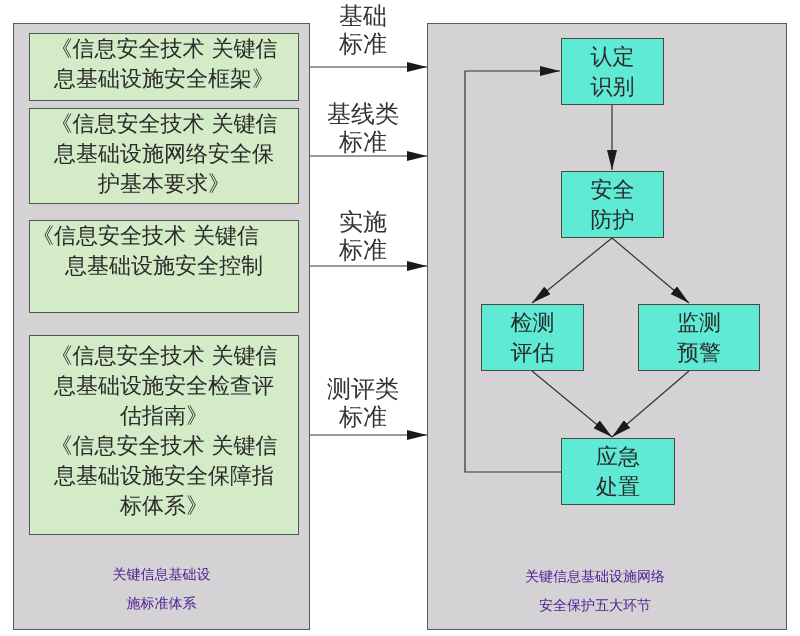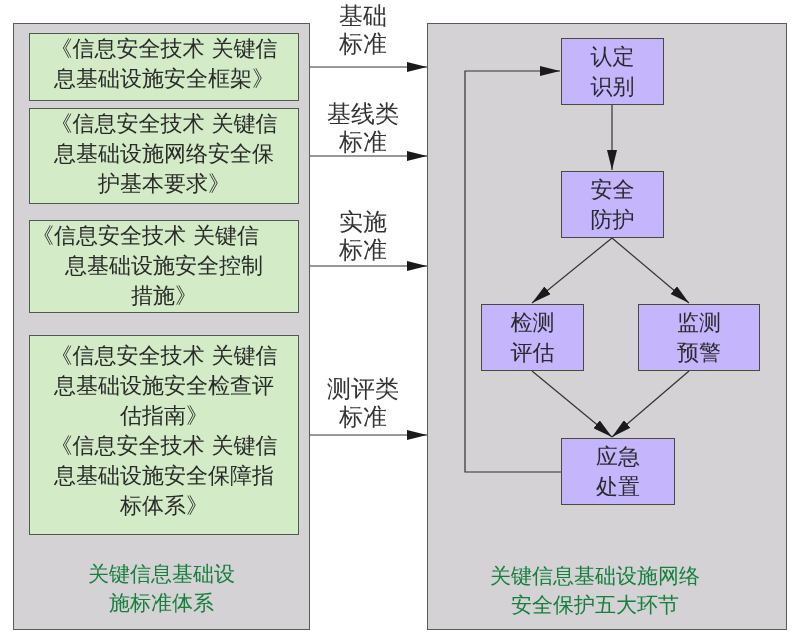--- a/index.html
+++ b/index.html
@@ -4,22 +4,22 @@
 <style>
   html, body { margin:0; padding:0; background:#ffffff; }
   body { width:800px; height:636px; position:relative; overflow:hidden;
          font-family:"DejaVu Sans", sans-serif; color:#222; }
   .panel { position:absolute; background:#d4d2d4; border:1.5px solid #5a5a5a; box-sizing:border-box; }
   #left-panel { left:13px; top:23px; width:297px; height:607px; }
   #right-panel { left:427px; top:23px; width:360px; height:607px; }
   .std { position:absolute; background:#d3ebc6; border:1.5px solid #4d5a4d; box-sizing:border-box;
          font-size:22px; line-height:30px; text-align:center; color:#2a2a2a; padding:0 2px; letter-spacing:0; }
   .std div { white-space:nowrap; }
-  .panel-caption { position:absolute; font-size:21px; line-height:29px; text-align:center; color:#15803d; }
-  .node { position:absolute; background:#c4b5fd; border:1.5px solid #4a4a3a; box-sizing:border-box;
+  .panel-caption { position:absolute; font-size:14px; line-height:29px; text-align:center; color:#4c1d95; }
+  .node { position:absolute; background:#5eead4; border:1.5px solid #4a4a3a; box-sizing:border-box;
           font-size:22px; line-height:30px; text-align:center; color:#2a2a2a; display:flex;
           flex-direction:column; justify-content:center; }
   .elabel { position:absolute; font-size:24px; line-height:28px; text-align:center; color:#333; width:110px; }
   svg#wires { position:absolute; left:0; top:0; }
 </style>
 </head>
 <body>
 
 <div id="left-panel" class="panel"></div>
 
@@ -30,21 +30,20 @@
 
 <div class="std" style="left:29px;top:108px;width:270px;height:96px;">
   <div>《信息安全技术 关键信</div>
   <div>息基础设施网络安全保</div>
   <div>护基本要求》</div>
 </div>
 
 <div class="std" style="left:29px;top:220px;width:270px;height:93px;">
   <div style="text-align:left;">《信息安全技术 关键信</div>
   <div>息基础设施安全控制</div>
-  <div>措施》</div>
 </div>
 
 <div class="std" style="left:29px;top:335px;width:270px;height:200px;padding-top:5px;">
   <div>《信息安全技术 关键信</div>
   <div>息基础设施安全检查评</div>
   <div>估指南》</div>
   <div>《信息安全技术 关键信</div>
   <div>息基础设施安全保障指</div>
   <div>标体系》</div>
 </div>

